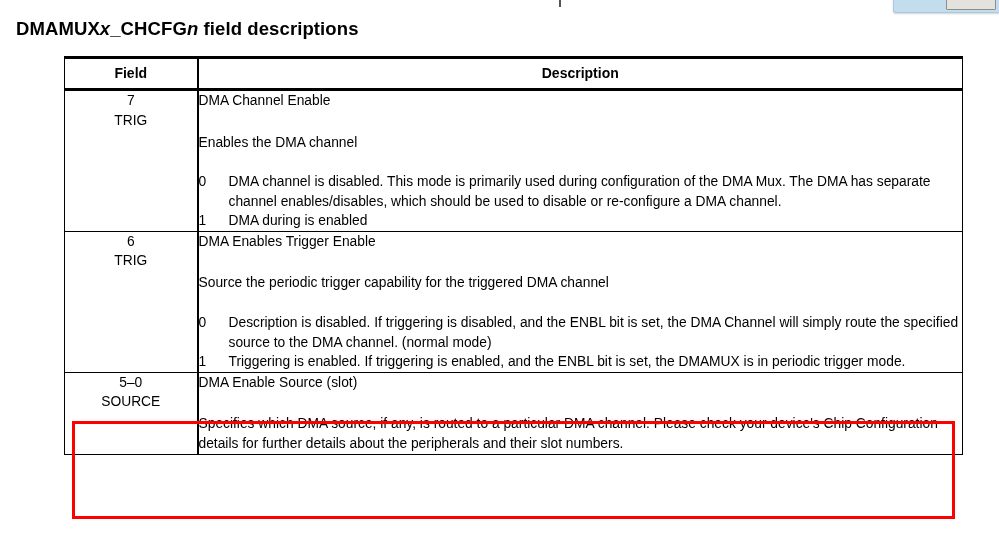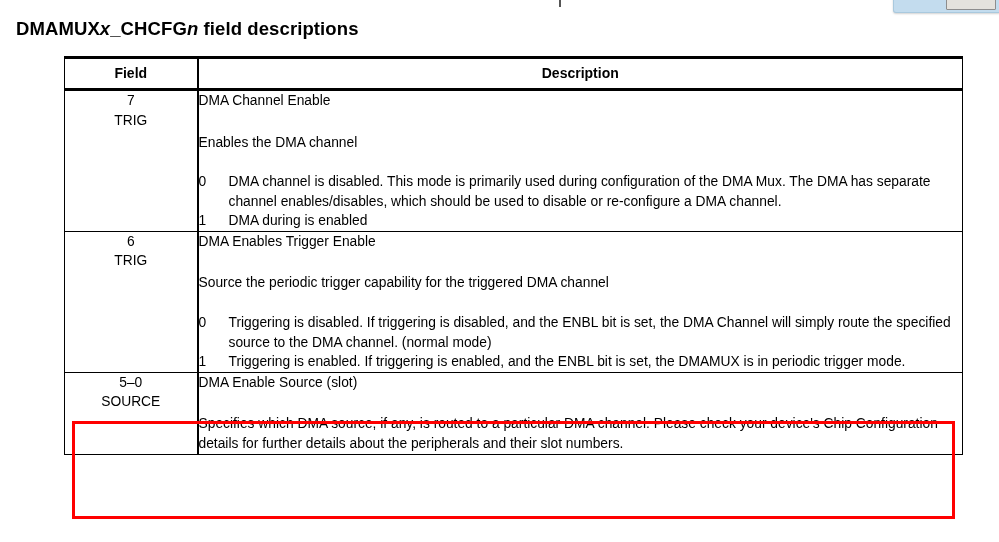--- a/index.html
+++ b/index.html
@@ -195,21 +195,21 @@
         <div>TRIG</div>
       </td>
       <td class="cell-desc">
         <p class="desc-line">DMA Enables Trigger Enable</p>
         <div class="desc-gap"></div>
         <p class="desc-line">Source the periodic trigger capability for the triggered DMA channel</p>
         <div class="desc-gap-sm"></div>
         <ul class="bitlist">
           <li>
             <span class="bit">0</span>
-            <span class="bittext">Triggering is disabled. If triggering is disabled, and the ENBL bit is set, the DMA Channel will simply route the specified source to the DMA channel. (normal mode)</span>
+            <span class="bittext">Description is disabled. If triggering is disabled, and the ENBL bit is set, the DMA Channel will simply route the specified source to the DMA channel. (normal mode)</span>
           </li>
           <li>
             <span class="bit">1</span>
             <span class="bittext">Triggering is enabled. If triggering is enabled, and the ENBL bit is set, the DMAMUX is in periodic trigger mode.</span>
           </li>
         </ul>
       </td>
     </tr>
 
     <tr>

